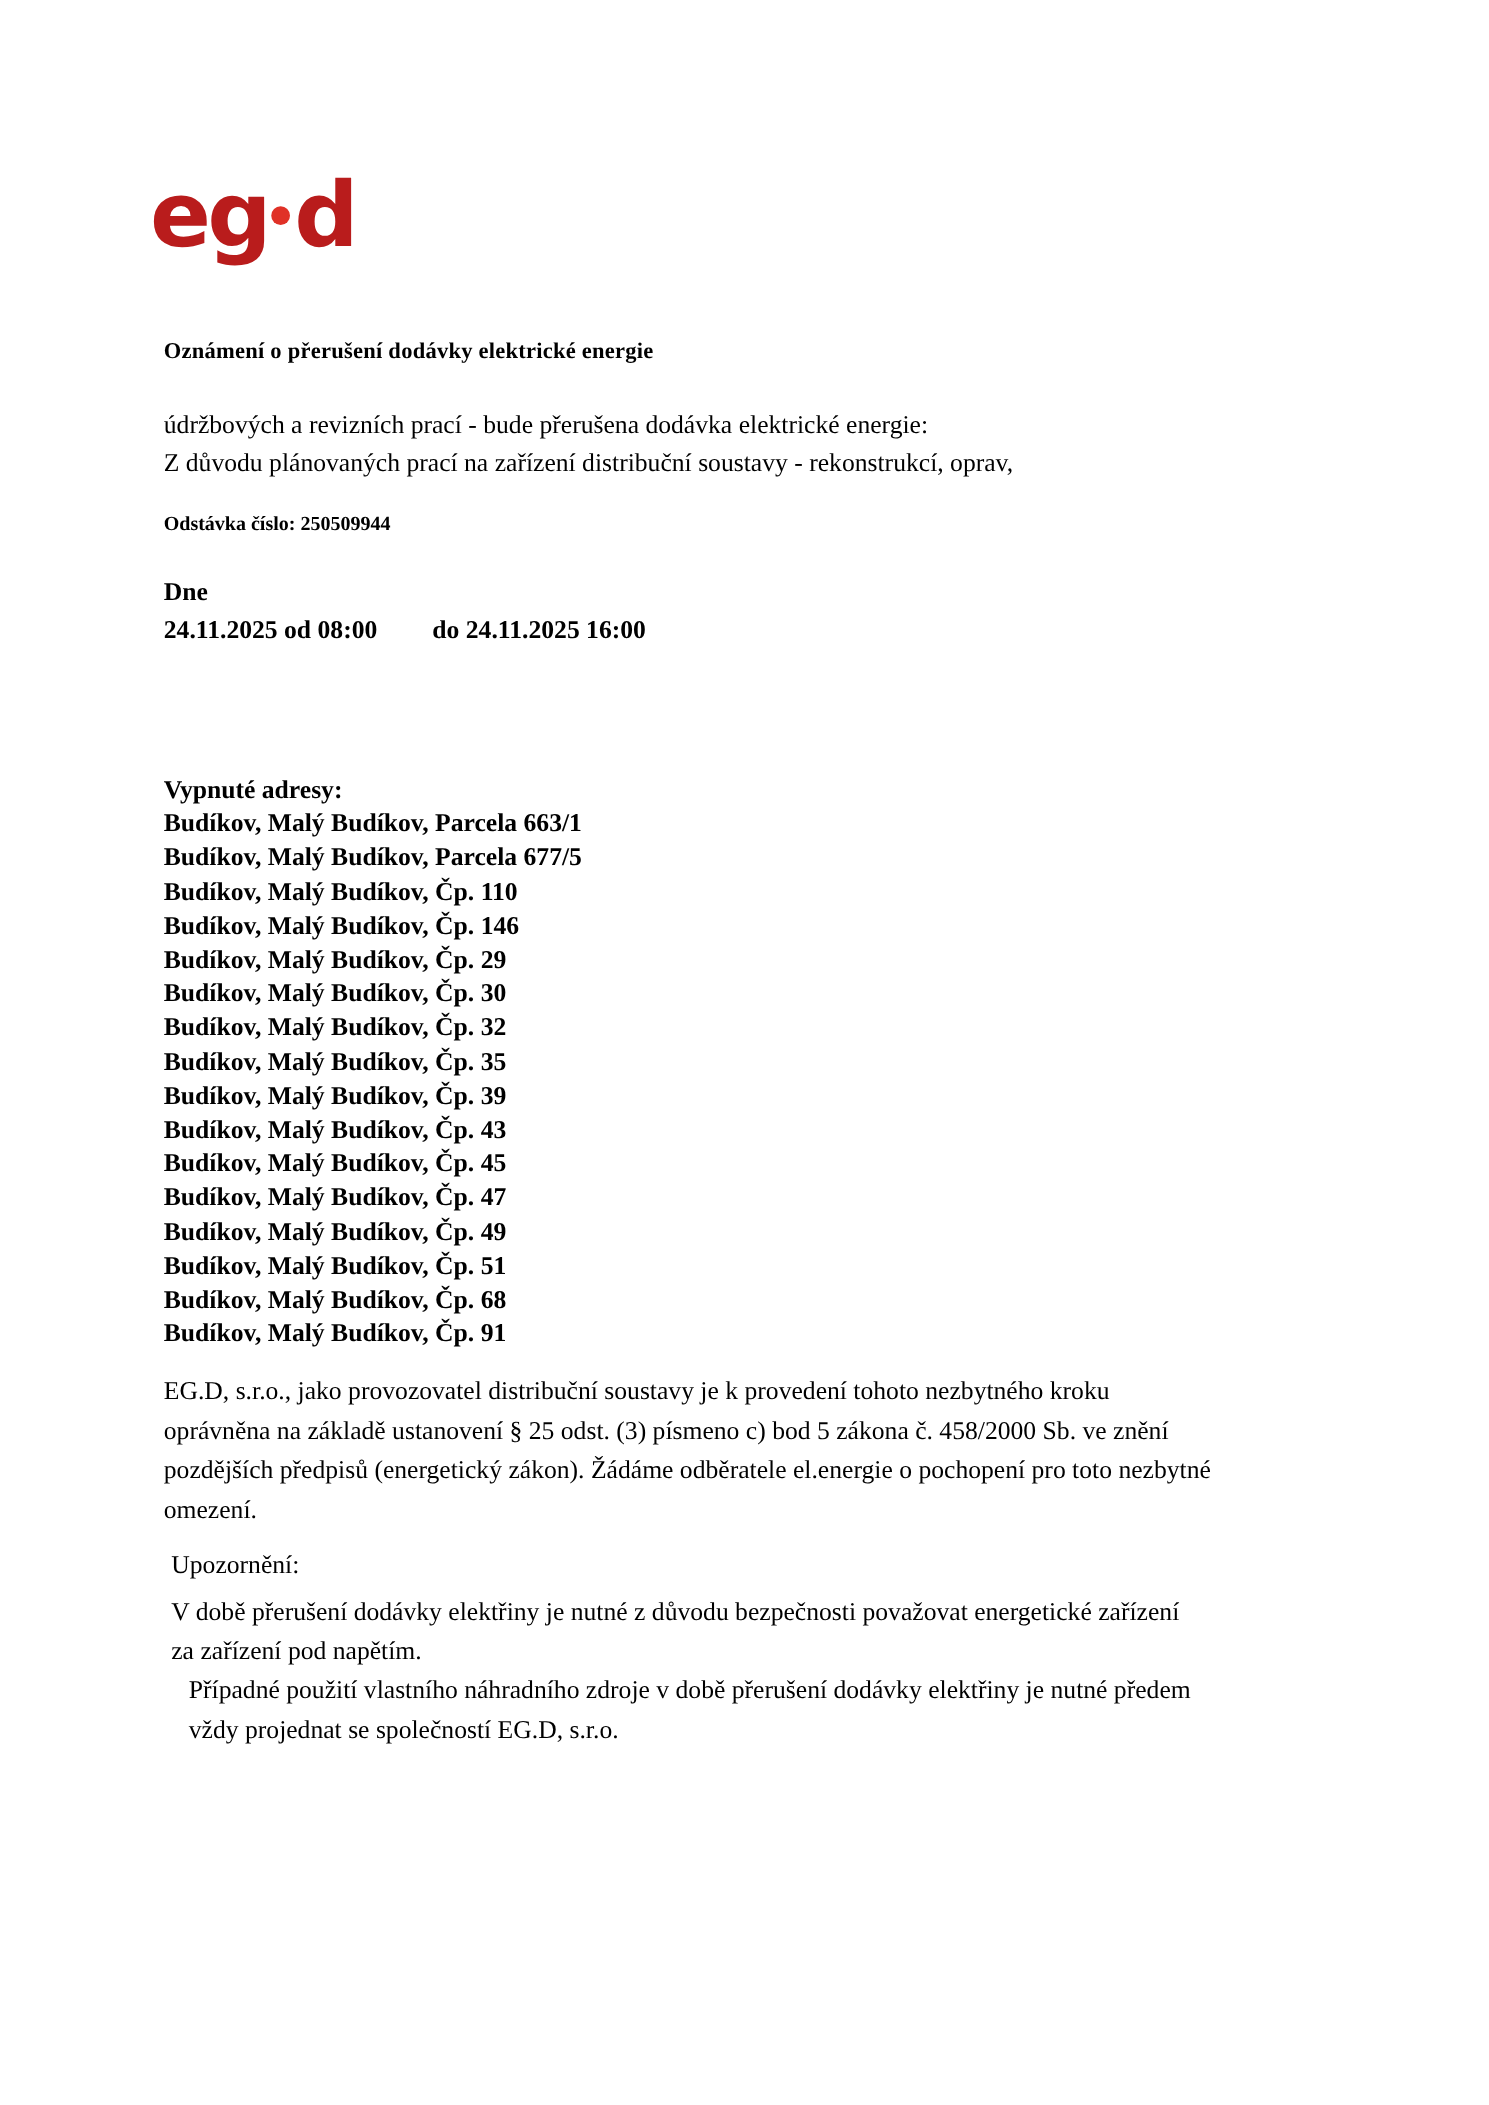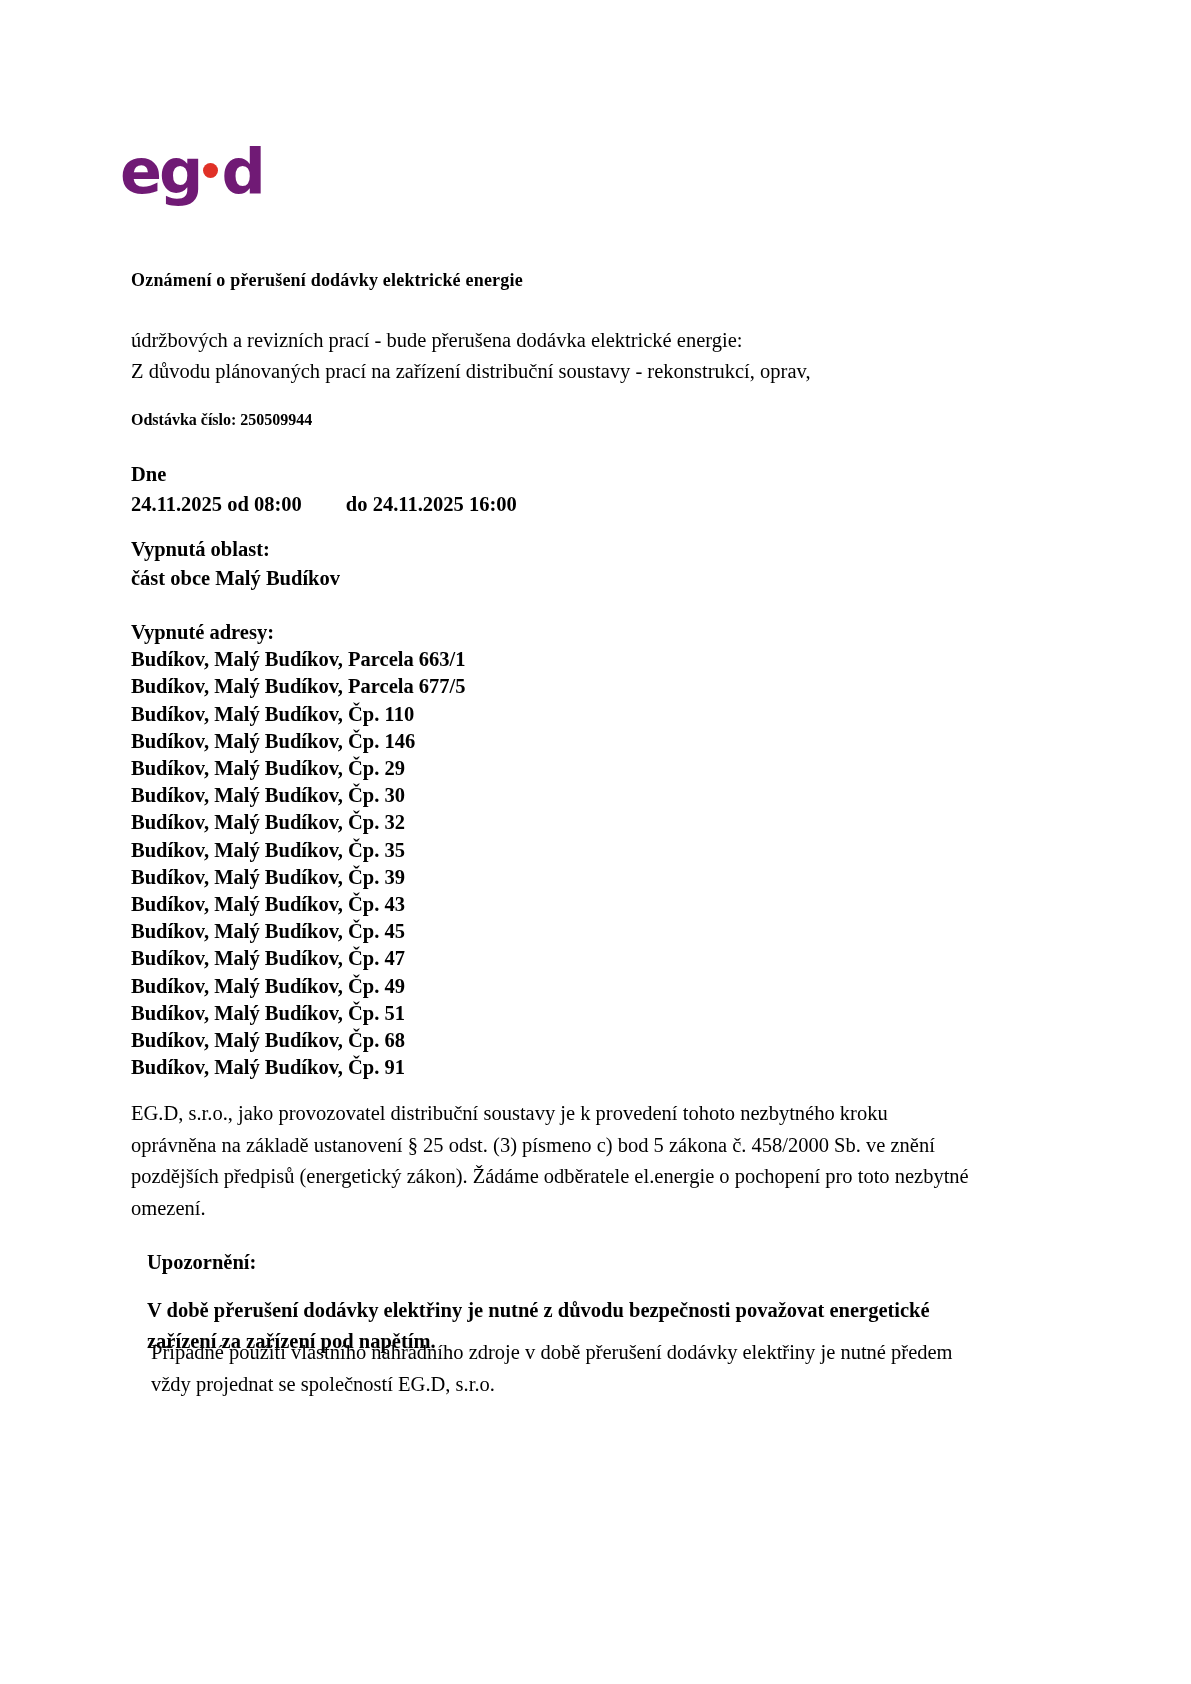--- a/index.html
+++ b/index.html
@@ -29,24 +29,24 @@
   .logo-block {
     position: absolute;
     left: 120px;
     top: 132px;
     width: 260px;
     height: 80px;
   }
   .logo-text {
     font-family: "DejaVu Sans", "Liberation Sans", sans-serif;
     font-weight: 700;
-    font-size: 62px;
+    font-size: 72px;
     line-height: 80px;
     letter-spacing: -3px;
-    color: #701a75;
+    color: #b91c1c;
     white-space: nowrap;
     display: block;
   }
   .logo-dot {
     display: inline-block;
     width: 15px;
     height: 15px;
     border-radius: 50%;
     background: #e03127;
     vertical-align: middle;
@@ -143,21 +143,21 @@
   .legal p { margin: 0; }
 
   .notice {
     position: absolute;
     left: 131px;
     top: 1231px;
     width: 840px;
     font-size: 20.5px;
     line-height: 31.5px;
   }
-  .notice p { margin: 16px; font-weight: bold; }
+  .notice p { margin: 6px; }
 
   .generator {
     position: absolute;
     left: 131px;
     top: 1337px;
     width: 840px;
     font-size: 20.5px;
     line-height: 31.5px;
     margin-left: 20px;
   }
@@ -191,24 +191,20 @@
     <p>Z důvodu plánovaných prací na zařízení distribuční soustavy - rekonstrukcí, oprav,</p>
   </div>
 
   <div class="outage-number">Odstávka číslo: 250509944</div>
 
   <div class="date-block">
     <span class="date-row">Dne</span>
     <span class="date-row"><span>24.11.2025 od 08:00</span><span class="date-gap"></span><span>do 24.11.2025 16:00</span></span>
   </div>
 
-  <div class="area-block">
-    <span>Vypnutá oblast:</span>
-    <span>část obce Malý Budíkov</span>
-  </div>
 
   <div class="addr-block">
     <span class="addr-head">Vypnuté adresy:</span>
     <ul class="addr-list">
       <li>Budíkov, Malý Budíkov, Parcela 663/1</li>
       <li>Budíkov, Malý Budíkov, Parcela 677/5</li>
       <li>Budíkov, Malý Budíkov, Čp. 110</li>
       <li>Budíkov, Malý Budíkov, Čp. 146</li>
       <li>Budíkov, Malý Budíkov, Čp. 29</li>
       <li>Budíkov, Malý Budíkov, Čp. 30</li>

